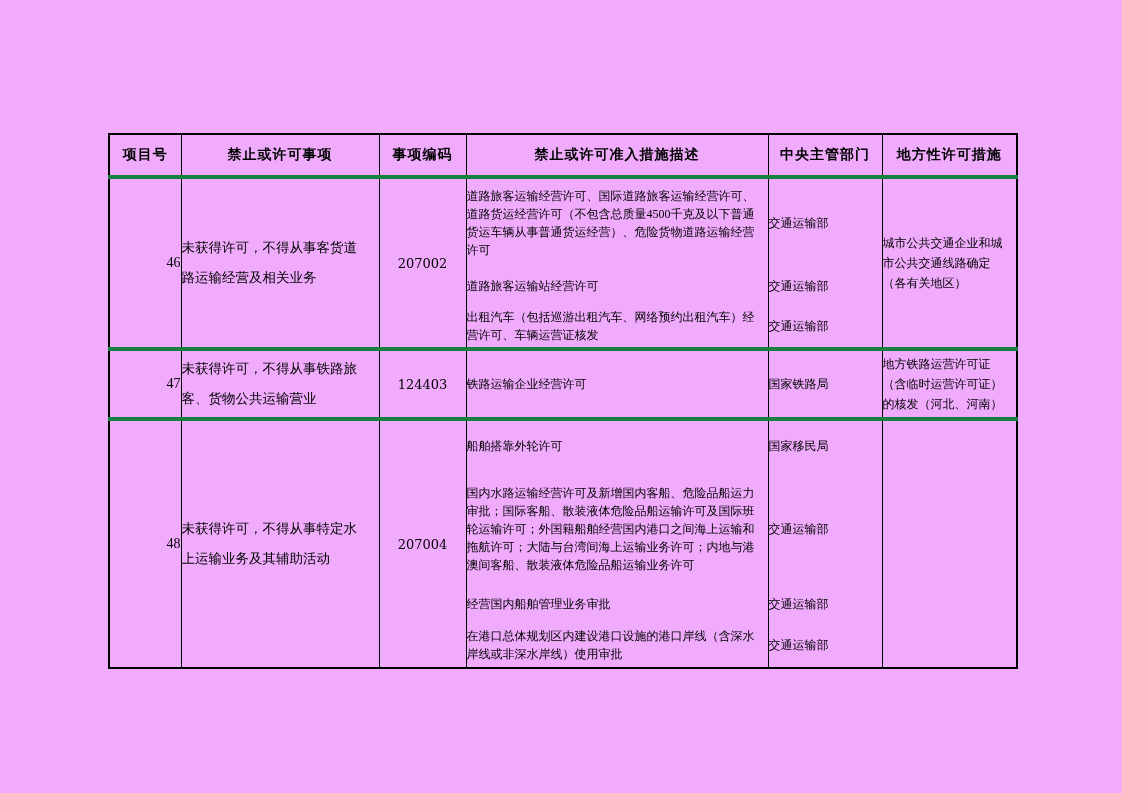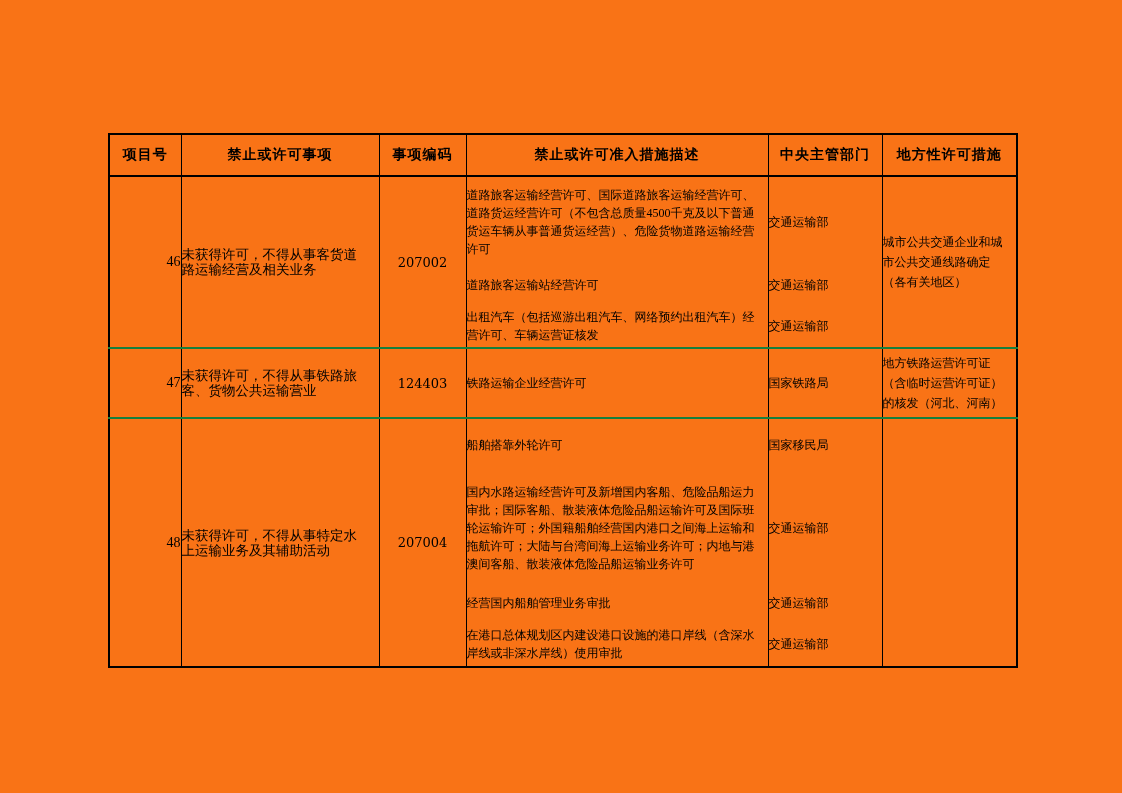--- a/index.html
+++ b/index.html
@@ -11,21 +11,21 @@
     width: 1122px;
     height: 793px;
     position: relative;
     font-family: "Liberation Serif", "DejaVu Serif", serif;
     color: #000000;
     overflow: hidden;
   }
   .doc-page {
     position: absolute;
     inset: 0;
-    background: #f97316;
+    background: #f0abfc;
   }
   table.ptable {
     position: absolute;
     left: 108px;
     top: 133px;
     width: 908px;
     border-collapse: collapse;
     table-layout: fixed;
     border: 2px solid #000;
   }
@@ -40,29 +40,29 @@
     vertical-align: middle;
     padding: 0;
   }
   table.ptable td {
     border-left: 1px solid #000;
     border-right: 1px solid #000;
     vertical-align: middle;
     padding: 0;
   }
   table.ptable tr.row-start td {
-    border-top: 2px solid #15803d;
+    border-top: 4px solid #15803d;
   }
   td.c-itemno {
     text-align: right;
     font-size: 14px;
   }
   td.c-matter {
     font-size: 13.5px;
-    line-height: 15px;
+    line-height: 30px;
     padding: 0 8px;
     white-space: pre-line;
   }
   td.c-code {
     text-align: center;
     font-size: 13px;
     font-family: "DejaVu Serif", "Liberation Serif", serif;
   }
   td.c-desc {
     font-size: 12px;

